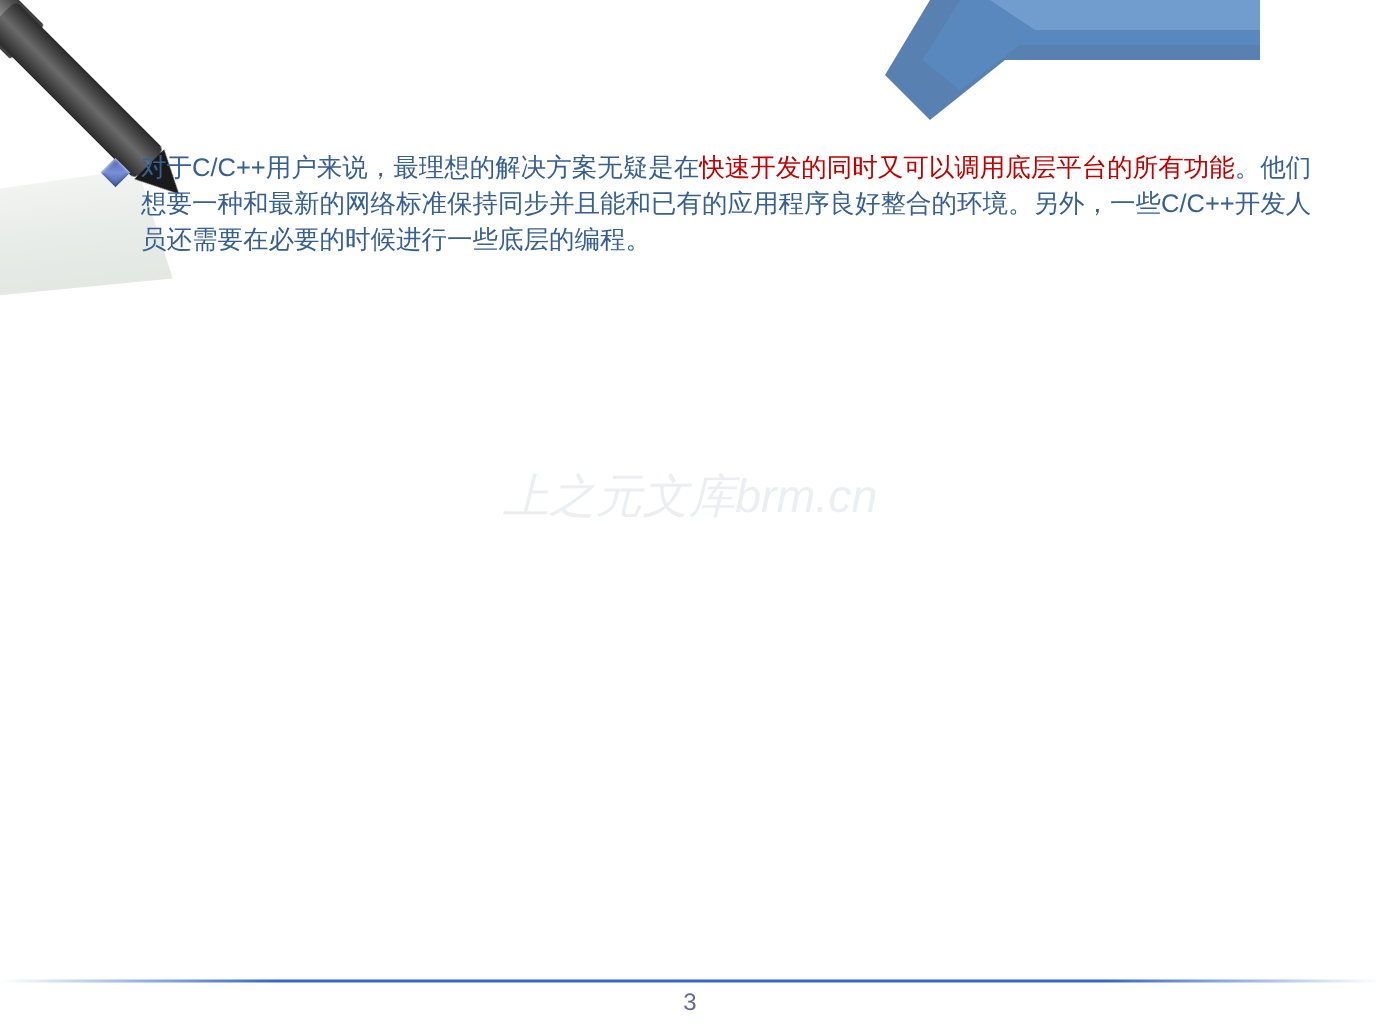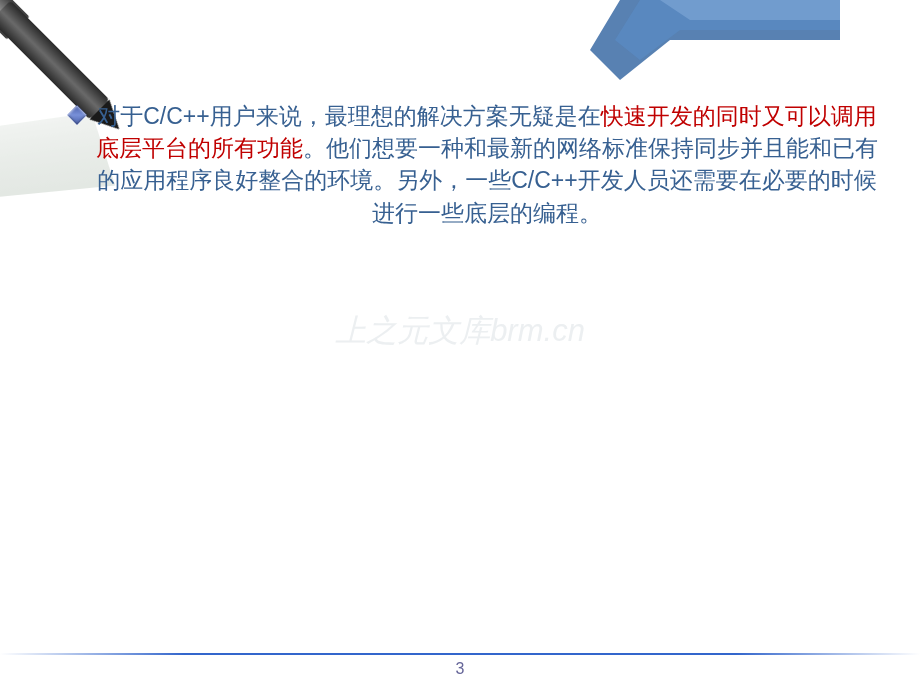--- a/index.html
+++ b/index.html
@@ -102,24 +102,23 @@
       width: 14px;
       height: 14px;
       margin-right: 10px;
       margin-top: 8px;
       transform: rotate(45deg);
       background: linear-gradient(135deg, #4a5fa8 0%, #7890d8 50%, #4a5fa8 100%);
       box-shadow: inset 1px 1px 2px rgba(255,255,255,0.5), inset -1px -1px 2px rgba(0,0,0,0.3);
     }
     
     .bullet-text {
-      font-size: 23px;
+      font-size: 17px;
       line-height: 1.4;
       color: #376091;
-      text-align: center;
     }
     
     .highlight-red {
       color: #c00000;
     }
     
     .watermark {
       position: absolute;
       top: 48%;
       left: 50%;

